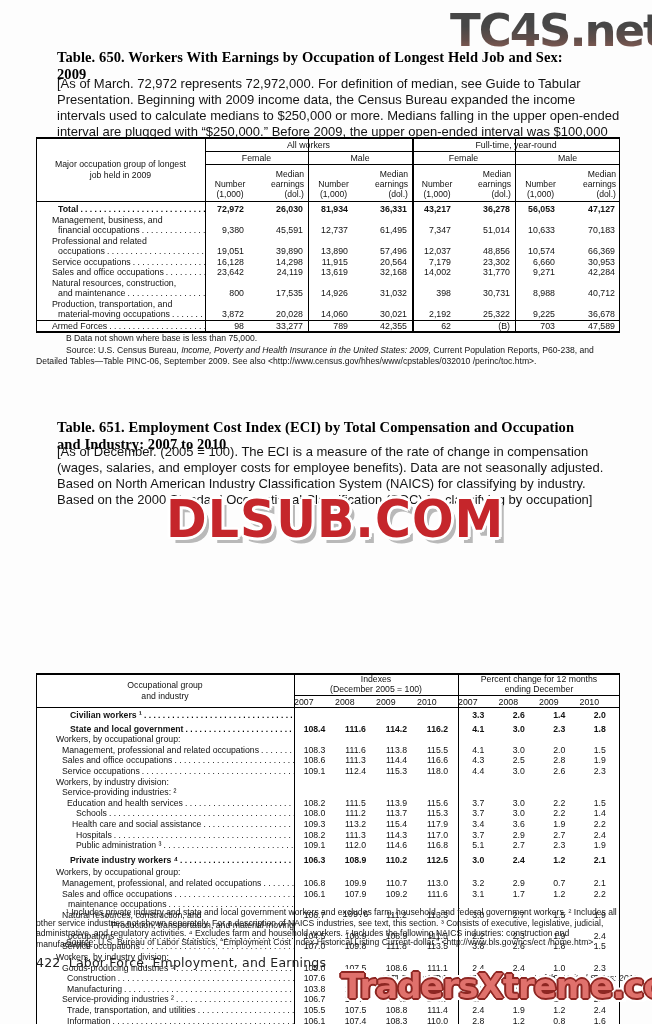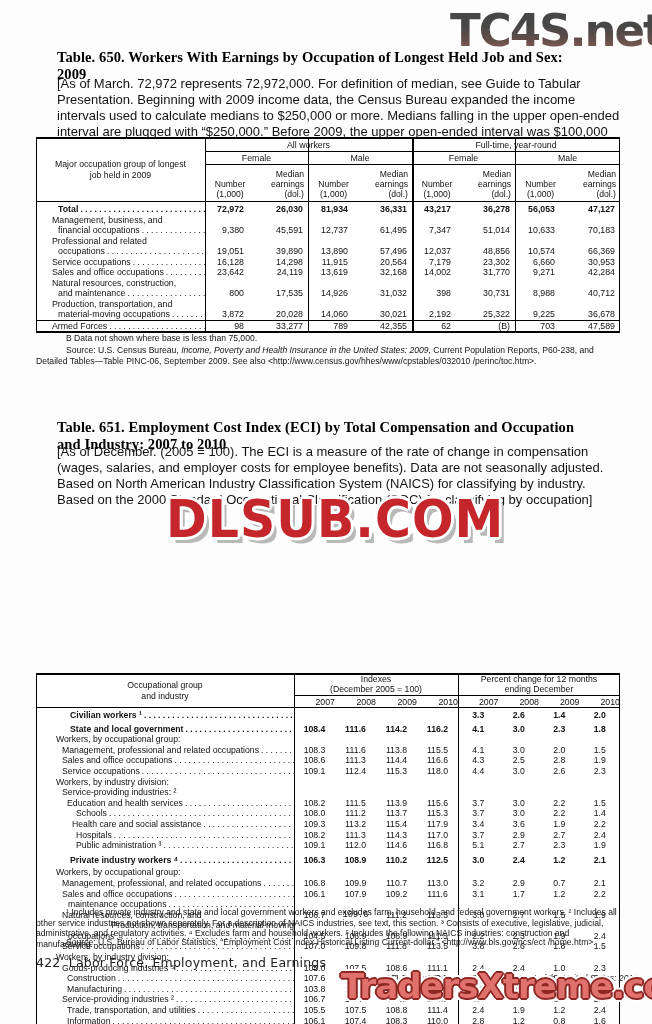--- a/index.html
+++ b/index.html
@@ -35,21 +35,21 @@
   .stub650{width:169px;box-sizing:border-box;font-size:8.8px;line-height:10.5px;display:flex;flex-direction:column;justify-content:flex-end;}
   .sl{display:flex;white-space:nowrap;overflow:hidden;}
   
   .t651{left:36px;top:477px;width:584px;}
   .h651{display:flex;height:33px;border-bottom:1.5px solid #000;box-sizing:border-box;}
   .stub651h{width:258px;display:flex;align-items:center;justify-content:center;text-align:center;
             font-size:8.7px;line-height:1.25;box-sizing:border-box;}
   .hcols651{width:326px;display:flex;flex-direction:column;}
   .g651{height:21px;font-size:8.7px;line-height:10px;text-align:center;display:flex;flex-direction:column;
         justify-content:flex-end;border-bottom:1px solid #000;box-sizing:border-box;padding-bottom:1px;}
-  .yr{height:12px;font-size:8.8px;text-align:right;line-height:12px;box-sizing:border-box;}
+  .yr{height:12px;font-size:8.8px;text-align:left;line-height:12px;box-sizing:border-box;}
   .row651{display:flex;align-items:stretch;}
   .stub651{width:258px;box-sizing:border-box;font-size:8.7px;line-height:10.6px;display:flex;flex-direction:column;justify-content:flex-end;}
   .c651{text-align:center;font-size:8.7px;line-height:10.6px;}
   
   .fn{font-size:8.6px;line-height:1.24;width:584px;margin:0;color:#141414;}
   .ind{text-indent:30px;}
   .footer-left{font-family:"DejaVu Sans", sans-serif;font-size:12.5px;color:#222;letter-spacing:.2px;}
   .imprint{font-size:8.6px;color:#222;white-space:nowrap;}
   
   .wm{z-index:20;pointer-events:none;font-family:"DejaVu Sans", sans-serif;font-weight:bold;white-space:nowrap;}

